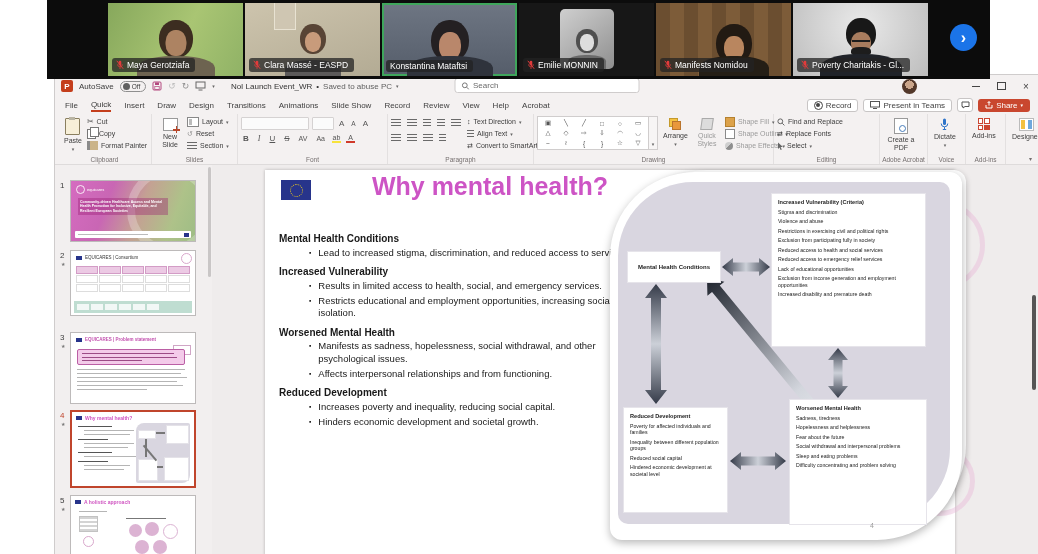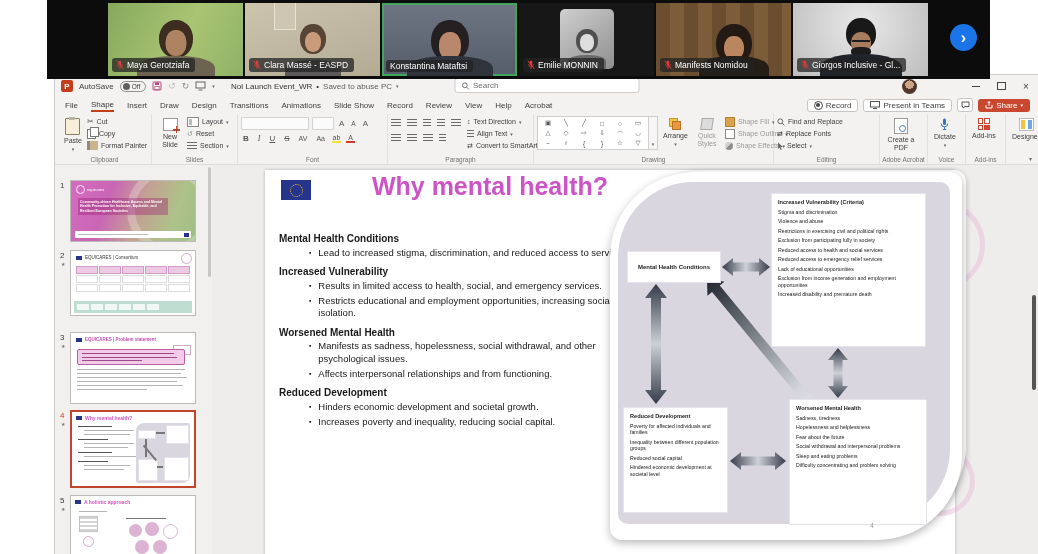--- a/index.html
+++ b/index.html
@@ -267,21 +267,21 @@
           </span>
         <span class="wbtn">
             <span class="rest"></span>
           </span>
         <span class="wbtn">×</span>
       </div>
     </div>
 
     <div class="menubar">
       <span class="mtab">File</span>
-      <span class="mtab on">Shape</span>
+      <span class="mtab on">Quick</span>
       <span class="mtab">Insert</span>
       <span class="mtab">Draw</span>
       <span class="mtab">Design</span>
       <span class="mtab">Transitions</span>
       <span class="mtab">Animations</span>
       <span class="mtab">Slide Show</span>
       <span class="mtab">Record</span>
       <span class="mtab">Review</span>
       <span class="mtab">View</span>
       <span class="mtab">Help</span>
@@ -709,25 +709,25 @@
               </div>
             <div class="b">
                 <span class="bu">▪</span>
                 <span>Affects interpersonal relationships and from functioning.</span>
               </div>
           </div>
           <div class="sec">
             <div class="h">Reduced Development</div>
             <div class="b">
                 <span class="bu">▪</span>
-                <span>Hinders economic development and societal growth.</span>
+                <span>Increases poverty and inequality, reducing social capital.</span>
               </div>
             <div class="b">
                 <span class="bu">▪</span>
-                <span>Increases poverty and inequality, reducing social capital.</span>
+                <span>Hinders economic development and societal growth.</span>
               </div>
           </div>
         </div>
 
         <div class="diag">
           <div class="card2"></div>
           <div class="card"></div>
           <div class="lav"></div>
           <svg class="dsvg" width="352" height="368" viewBox="0 0 352 368">
             <defs>
@@ -871,21 +871,21 @@
         <span class="hair"></span>
           <span class="face"></span>
           <span class="torso"></span>
         <span class="ntag">
           <svg width="8" height="10" viewBox="0 0 8 10">
               <rect x="2.7" y="0.8" width="2.6" height="4.8" rx="1.3" fill="#e23b3b"></rect>
               <path d="M1.6 4.4a2.4 2.4 0 0 0 4.8 0" fill="none" stroke="#e23b3b" stroke-width=".8"></path>
               <line x1="4" y1="7" x2="4" y2="9" stroke="#e23b3b" stroke-width=".8"></line>
               <line x1="0.8" y1="0.8" x2="7.2" y2="8.8" stroke="#e23b3b" stroke-width="1"></line>
             </svg>
-          <span>Giorgos Inclusive - Gl...</span>
+          <span>Poverty Charitakis - Gl...</span>
           </span>
       </div>
     </div>
     <div class="nextb">
         <span>›</span>
       </div>
   </div>
 
 </div>
 

